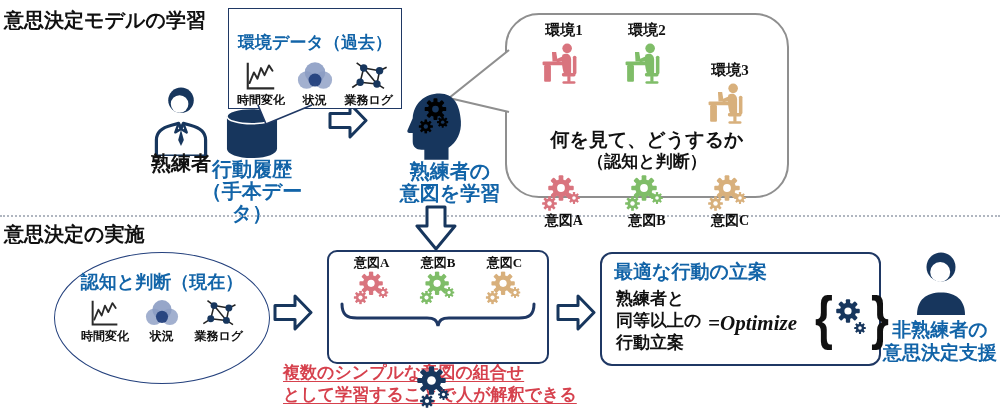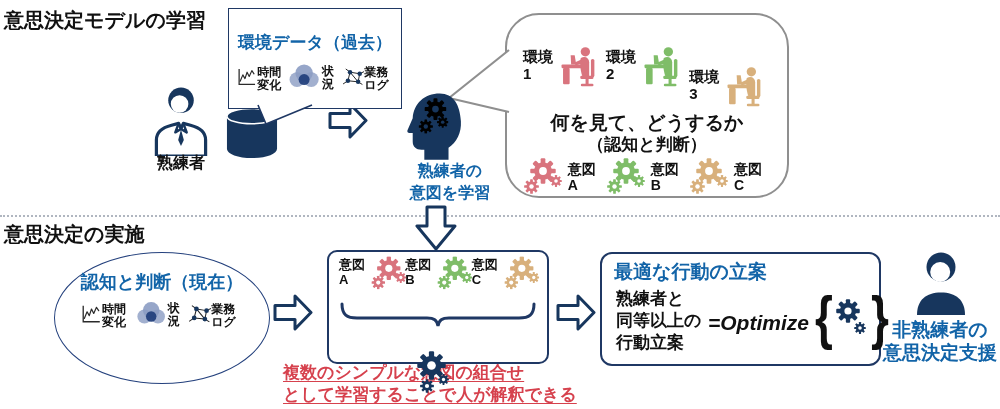--- a/index.html
+++ b/index.html
@@ -1,35 +1,35 @@
 <!DOCTYPE html>
 <html><head>
 <meta charset="utf-8">
 <style>
   html,body{margin:0;padding:0;background:#fff;}
   #canvas{position:relative;width:1000px;height:409px;background:#fff;overflow:hidden;
           font-family:"Liberation Sans","DejaVu Sans",sans-serif;}
   .abs{position:absolute;}
-  .b{font-weight:bold;}
+  .b{font-weight:bold;font-family:Liberation Serif, serif;}
   .blue{color:#1264a8;}
   .blk{color:#111;}
   .red{color:#d6414d;text-decoration:underline;text-underline-offset:3px;}
   .ctr{text-align:center;}
   .t20{font-size:20px;line-height:24px;}
   .t19{font-size:19px;line-height:23px;}
-  .t18{font-size:16px;line-height:22px;}
+  .t18{font-size:20px;line-height:22px;}
   .t17{font-size:17px;line-height:22px;}
   .t15{font-size:15px;line-height:17px;}
   .t14{font-size:14px;line-height:16px;}
   .t13{font-size:13px;line-height:15px;}
   .t12{font-size:12px;line-height:13px;}
   .navybox{border:2.6px solid #1f3864;border-radius:10px;background:#fff;}
   .gcluster{position:relative;display:inline-block;width:46px;height:38px;}
   .gcluster svg{position:absolute;overflow:visible;}
-  .iconcol{display:flex;flex-direction:row;align-items:center;}
+  .iconcol{display:flex;flex-direction:column;align-items:center;}
   .dotline{border-top:2px dotted #b0b6c0;}
   .col3{display:flex;justify-content:space-between;}
   .bigbrace{font-size:46px;font-weight:bold;color:#111;transform:scaleY(1.3);line-height:46px;}
 </style>
 </head>
 <body>
 
 <svg width="0" height="0" style="position:absolute">
   <symbol id="gear" viewBox="-50 -50 100 100">
     <g fill="currentColor">
@@ -138,20 +138,24 @@
     <path d="M7,74 L7,57 C7,47 15,43.5 23,41.5 L30.5,39.5 L33,45 L35.5,39.5 L43,41.5 C51,43.5 59,47 59,57 L59,74 Z" fill="#fff" stroke="#17365d" stroke-width="3.4" stroke-linejoin="round"></path>
     <path d="M30.5,39.5 L27,49 L33,45.5 L39,49 L35.5,39.5" fill="none" stroke="#17365d" stroke-width="2.6" stroke-linejoin="round"></path>
     <path d="M33,46 L30,57 L33,63.5 L36,57 Z" fill="#17365d"></path>
   </svg>
   <div class="abs b blk t18 ctr" style="left:140px;top:152px;width:82px;">熟練者</div>
 
   <svg class="abs" style="left:223px;top:107px;" width="58" height="52" viewBox="0 0 60 54">
     <path d="M4,9 L4,43 C4,49 15.6,53 30,53 C44.4,53 56,49 56,43 L56,9 Z" fill="#17365d"></path>
     <ellipse cx="30" cy="9.5" rx="26" ry="8" fill="#17365d" stroke="#fff" stroke-width="1.6"></ellipse>
   </svg>
+  <div class="abs b blue t18 ctr" style="left:182px;top:158px;width:140px;">
+    <div>行動履歴</div>
+    <div>（手本データ）</div>
+  </div>
 
   <svg class="abs" style="left:328px;top:102px;" width="40" height="37">
       <use href="#arrow-right"></use>
     </svg>
 
   <svg class="abs" style="left:404px;top:92px;z-index:4;" width="60" height="68" viewBox="0 0 62 70">
     <path d="M37,1.5 C21,1.5 10,12 9,27 L3.6,39.5 C3,41 4,42.3 5.6,42.3 L9,42.3 L9,51 C9,56.5 12.5,59.5 18,59.5 L21,59.5 L21,70 L46,70 L46,57.5 C54.5,51.5 59.5,42 58.8,30 C57.8,13 51,1.5 37,1.5 Z" fill="#17365d"></path>
     <use href="#gear" x="21" y="6" width="23" height="23" fill="#fff" style="--hole:#17365d"></use>
     <use href="#gear" x="15" y="28" width="15" height="15" fill="#fff" style="--hole:#17365d"></use>
     <use href="#gear" x="34" y="25" width="12" height="12" fill="#fff" style="--hole:#17365d"></use>

